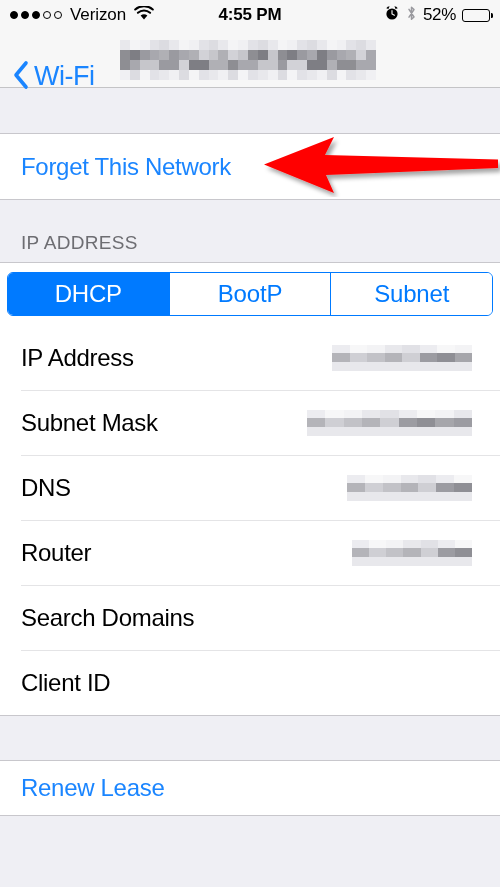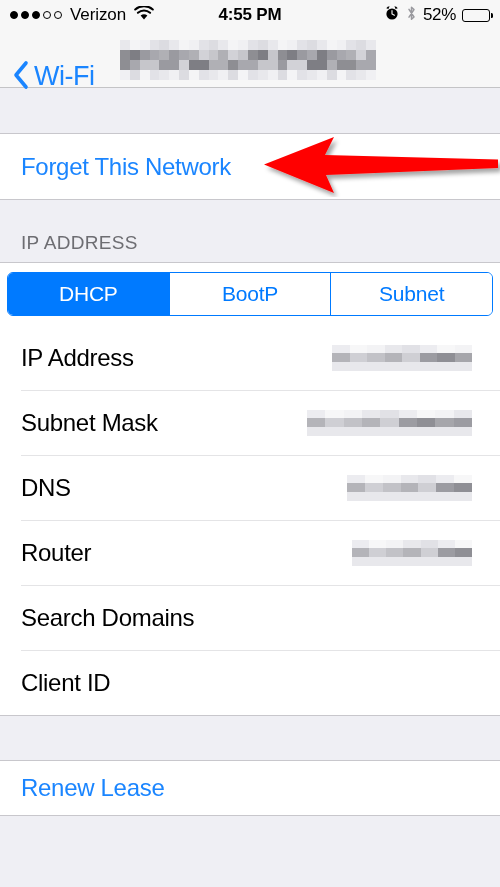--- a/index.html
+++ b/index.html
@@ -220,21 +220,21 @@
     border: 1.6px solid #007aff;
     border-radius: 6px;
     overflow: hidden;
     box-sizing: border-box;
   }
   .segment {
     flex: 1;
     display: flex;
     align-items: center;
     justify-content: center;
-    font-size: 21px;
+    font-size: 24px;
     color: #007aff;
     background: #fff;
     border-left: 1.6px solid #007aff;
     cursor: pointer;
     letter-spacing: -0.2px;
     box-sizing: border-box;
   }
   .segment:first-child { border-left: none; }
   .segment.active {
     background: #007aff;

